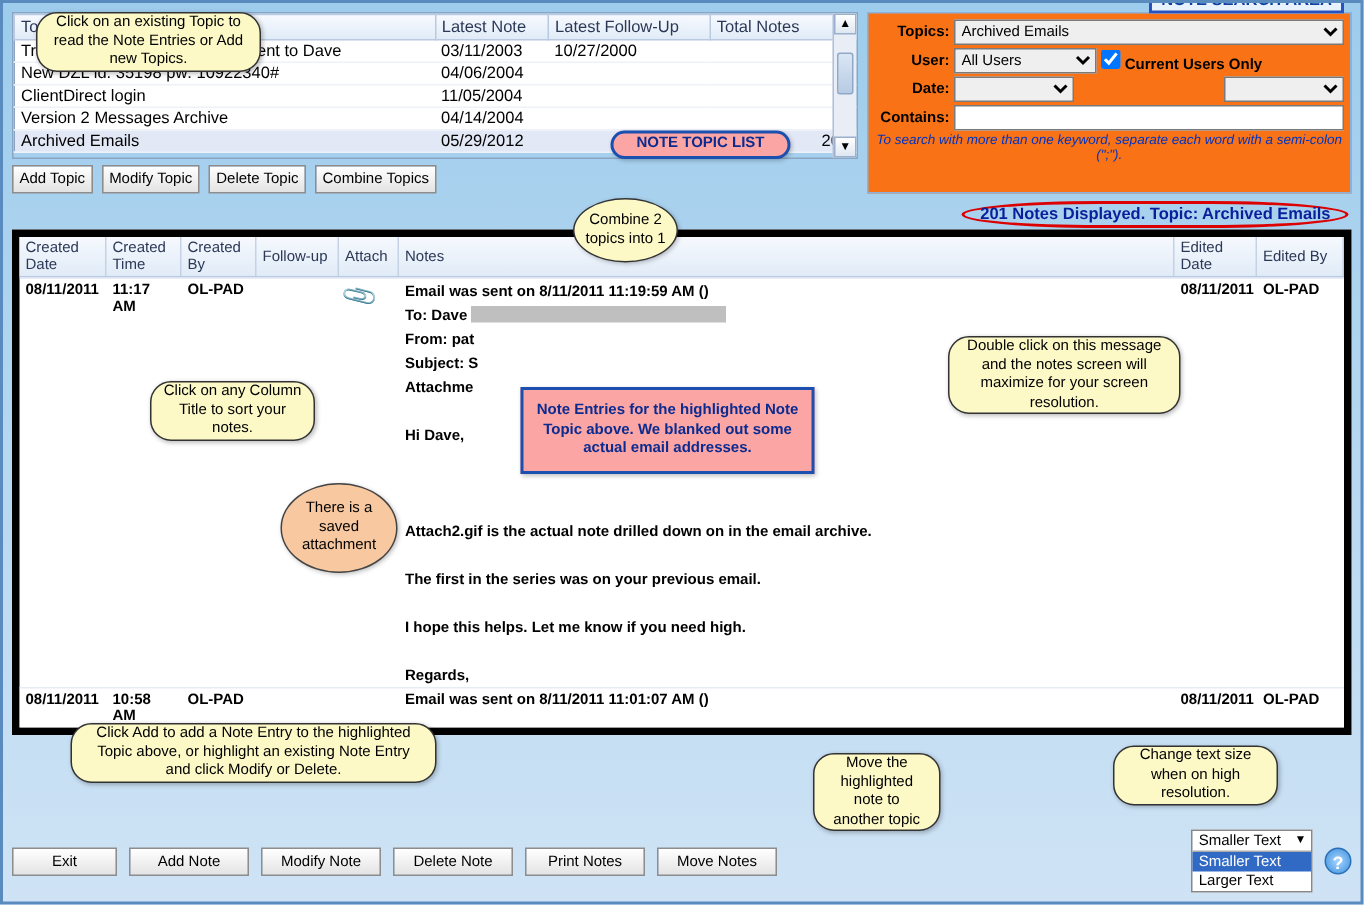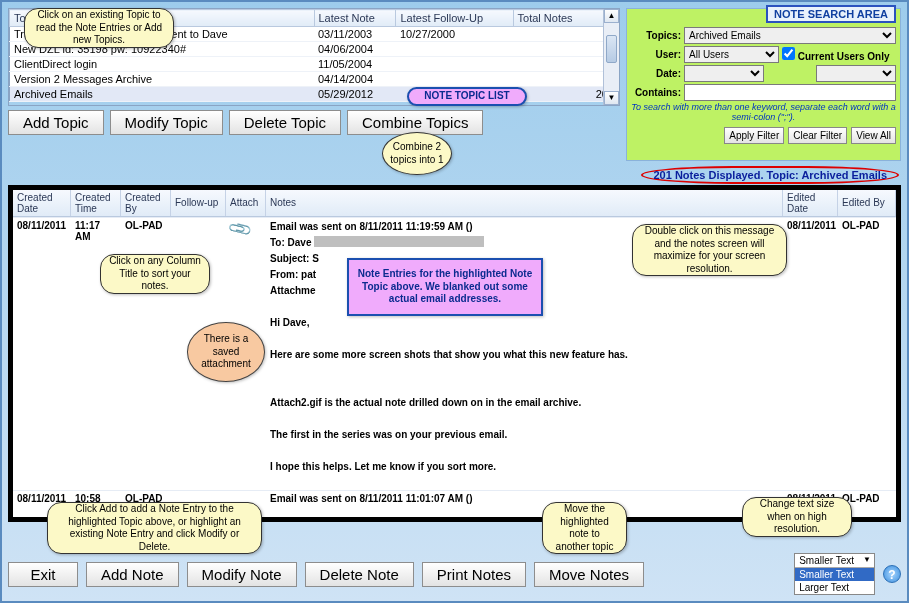--- a/index.html
+++ b/index.html
@@ -9,24 +9,24 @@
     background: linear-gradient(to bottom, #9dccec, #cfe3f5);
     width: 909px;
     height: 603px;
     position: relative;
     overflow: hidden;
     border: 2px solid #5a8bbf;
   }
   .top-area { display: flex; gap: 6px; padding: 6px 6px 0 6px; }
   .left-panel { flex: 1; min-width: 0; }
   .search-panel {
-    width: 275px;
-    background: #bef264;
+    width: 323px;
+    background: #f97316;
     border: 1px solid #8ab2da;
-    padding: 16px 4px;
+    padding: 2px 4px;
     font-size: 10px;
   }
   .search-title {
     font-weight: bold;
     font-size: 11px;
     color: #1040a0;
     border: 2px solid #2a52be;
     padding: 1px 6px;
     display: inline-block;
     float: right;
@@ -68,21 +68,21 @@
   .topic-scroll { height: 98px; overflow: hidden; border:1px solid #8aa4c4; position:relative; }
   .topic-scrollbar { position:absolute; right:0; top:0; bottom:0; width:16px;
     background:#e9eef6; border-left:1px solid #b0c0d8; }
   .scroll-arrow { height:14px; background:linear-gradient(#fefefe,#dfe7f1);
     border:1px solid #9bb0ce; font-size:8px; text-align:center; line-height:12px;}
   .scroll-thumb { position:absolute; top:26px; left:2px; right:2px; height:28px;
     background:linear-gradient(#dbe6f4,#b6cbe4); border:1px solid #8fa8c8; border-radius:2px;}
 
   .btn-row { display:flex; gap:6px; margin-top:4px; }
   .btn {
-    font-size: 15px; padding: 3px 14px;
+    font-size: 10px; padding: 3px 4px;
     border: 1px solid #8d8d8d;
     background: linear-gradient(#ffffff,#e3e3e3);
     cursor: pointer;
   }
 
   .status-line {
     margin: 8px 8px 0 0; text-align:right;
     color:#0a1e9c; font-weight:bold; font-size:11px;
   }
   .status-line span { border:2px solid #d00; border-radius:50%/70%;
@@ -121,21 +121,21 @@
     border:1px solid #2b6fb6;
   }
 
   
   .callout{
     position:absolute; background:#fcf9c7; border:1px solid #333;
     border-radius:14px; padding:0 8px; font-size:10px; text-align:center;
     box-shadow:1px 1px 3px rgba(0,0,0,.25); line-height:1.25; z-index:50;
     color:#000;
   }
-  .callout.blue{ background:#f0abfc; border:2px solid #1b4fb0; color:#0b2b8f; font-weight:bold;}
+  .callout.blue{ background:#fca5a5; border:2px solid #1b4fb0; color:#0b2b8f; font-weight:bold;}
   .callout.peach{ background:#f8c9a1; border:1px solid #444;}
 
   .attach-icon{ color:#9a9ba0; font-size:16px; display:inline-block; transform:rotate(-35deg);}
 </style>
 </head>
 <body>
 
 <div class="top-area">
   <div class="left-panel">
     <div class="topic-scroll">
@@ -211,25 +211,20 @@
     <div class="search-row">
       <label>Date:</label>
       <select style="width:80px"><option></option></select>
       <select style="width:80px;margin-left:auto"><option></option></select>
     </div>
     <div class="search-row">
       <label>Contains:</label>
       <input type="text" class="search-sel-full" style="">
     </div>
     <div class="search-hint">To search with more than one keyword, separate each word with a semi-colon (";").</div>
-    <div class="search-btn-row">
-      <button class="search-btn">Apply Filter</button>
-      <button class="search-btn">Clear Filter</button>
-      <button class="search-btn">View All</button>
-    </div>
   </div>
 </div>
 
 <div class="status-line"><span>201 Notes Displayed. Topic: Archived Emails</span></div>
 
 <div class="notes-table-wrap">
   <div class="notes-header">
     <div class="nh c-cd">Created Date</div>
     <div class="nh c-ct">Created Time</div>
     <div class="nh c-cb">Created By</div>
@@ -242,34 +237,33 @@
   <div class="notes-body">
     <div class="note-row">
       <div class="cell c-cd">08/11/2011</div>
       <div class="cell c-ct">11:17 AM</div>
       <div class="cell c-cb">OL-PAD</div>
       <div class="cell c-fu"></div>
       <div class="cell c-at"><span class="attach-icon">📎</span></div>
       <div class="cell c-notes note-text">
         <p>Email was sent on 8/11/2011 11:19:59 AM ()</p>
         <p><span>To: Dave</span> <span class="redact" style="width:170px;height:11px">&nbsp;</span></p>
+        <p><span>From: pat</span></p>
         <p><span>Subject: S</span></p>
-        <p><span>From: pat</span></p>
         <p><span>Attachme</span></p>
         <p>&nbsp;</p>
         <p>Hi Dave,</p>
         <p>&nbsp;</p>
-        <p>Here are some more screen shots that show you what this new feature has.</p>
         <p>&nbsp;</p>
         <p>&nbsp;</p>
         <p>Attach2.gif is the actual note drilled down on in the email archive.</p>
         <p>&nbsp;</p>
         <p>The first in the series was on your previous email.</p>
         <p>&nbsp;</p>
-        <p>I hope this helps.  Let me know if you sort more.</p>
+        <p>I hope this helps.  Let me know if you need high.</p>
         <p>&nbsp;</p>
         <p>Regards,</p>
 
       </div>
       <div class="cell c-ed">08/11/2011</div>
       <div class="cell c-eb">OL-PAD</div>
     </div>
     <div class="note-row" style="position:absolute;bottom:0;left:0;right:0;background:#fff;">
       <div class="cell c-cd">08/11/2011</div>
       <div class="cell c-ct">10:58 AM</div>
@@ -298,15 +292,15 @@
   <div class="help-icon">?</div>
 </div>
 
 <div class="callout" style="left:22px;top:6px;width:150px">Click on an existing Topic to read the Note Entries or Add new Topics.</div>
 <div class="callout blue" style="left:405px;top:85px;width:120px;padding:1px 4px">NOTE TOPIC LIST</div>
 <div class="callout" style="left:380px;top:130px;width:70px;border-radius:50%;padding:8px 4px">Combine 2 topics into 1</div>
 <div class="callout" style="left:98px;top:252px;width:110px">Click on any Column Title to sort your notes.</div>
 <div class="callout peach" style="left:185px;top:320px;width:78px;border-radius:50%;padding:10px 6px">There is a saved attachment</div>
 <div class="callout blue" style="left:345px;top:256px;width:196px;border-radius:0;padding:8px">Note Entries for the highlighted Note Topic above. We blanked out some actual email addresses.</div>
 <div class="callout" style="left:630px;top:222px;width:155px">Double click on this message and the notes screen will maximize for your screen resolution.</div>
-<div class="callout" style="left:45px;top:500px;width:215px">Click Add to add a Note Entry to the highlighted Topic above, or highlight an existing Note Entry and click Modify or Delete.</div>
+<div class="callout" style="left:45px;top:480px;width:244px">Click Add to add a Note Entry to the highlighted Topic above, or highlight an existing Note Entry and click Modify or Delete.</div>
 <div class="callout" style="left:540px;top:500px;width:85px">Move the highlighted note to another topic</div>
 <div class="callout" style="left:740px;top:495px;width:110px">Change text size when on high resolution.</div>
 
 </body></html>

